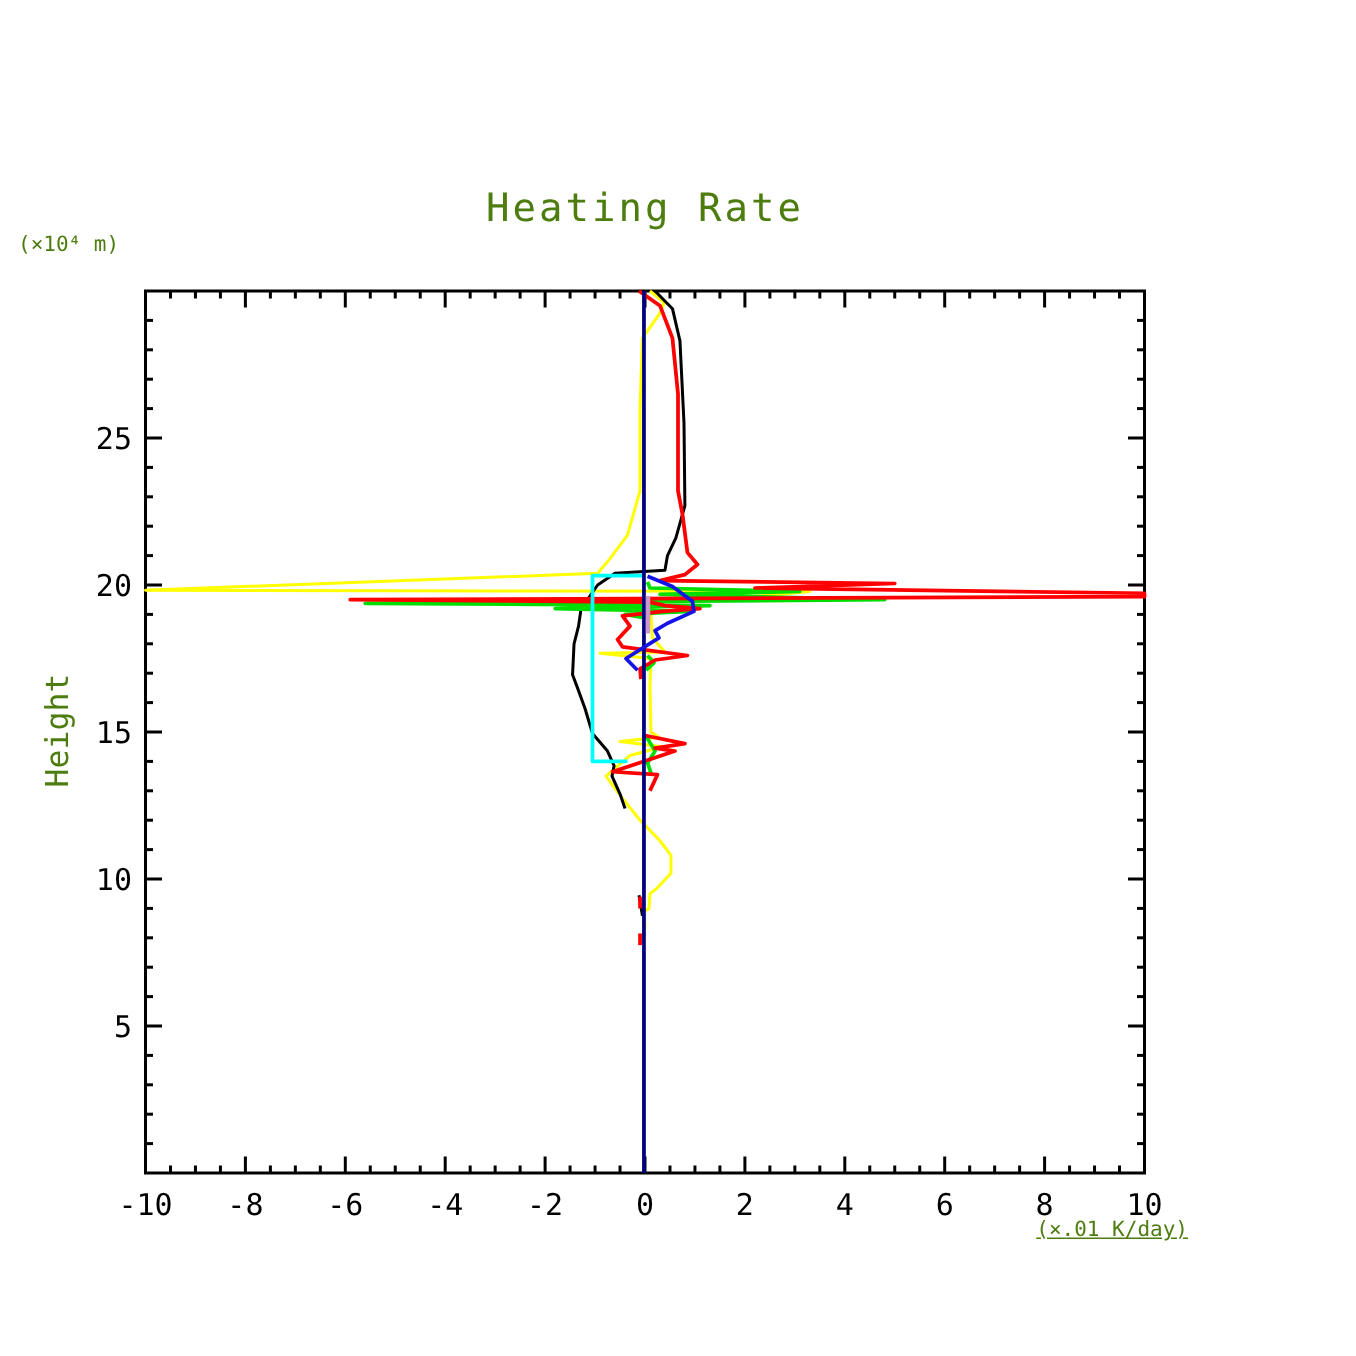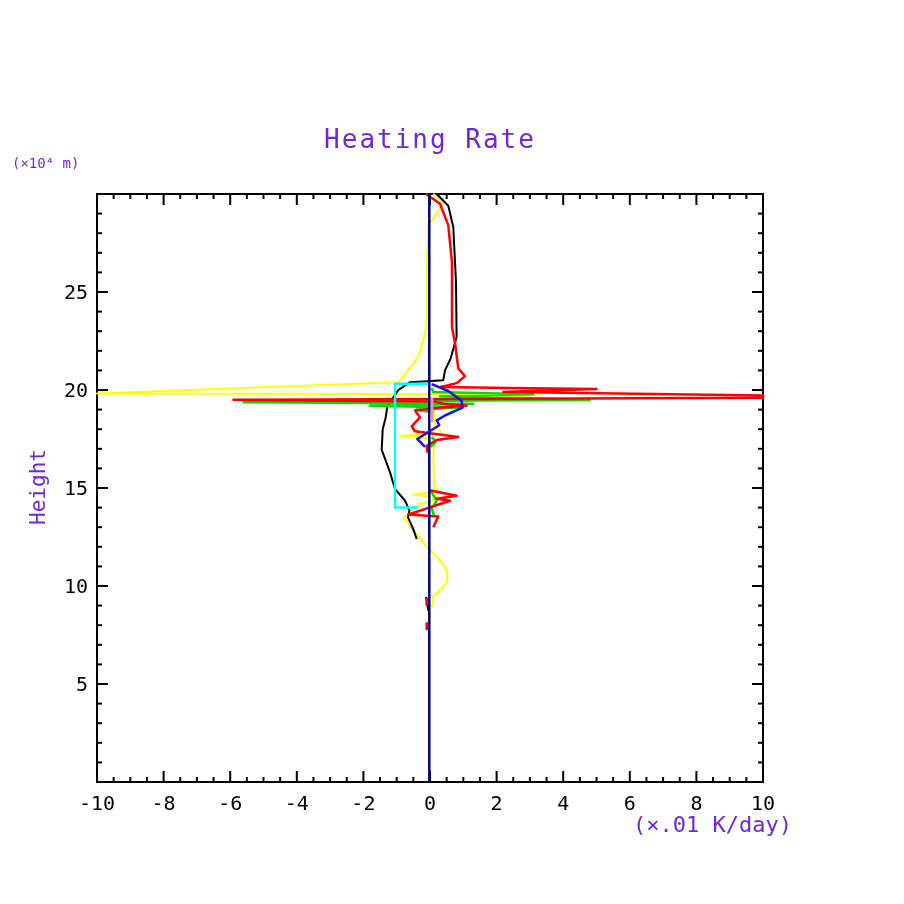--- a/index.html
+++ b/index.html
@@ -1,23 +1,23 @@
 <!DOCTYPE html>
 <html><head>
 <meta charset="utf-8">
 <style>
   html,body{margin:0;padding:0;background:#ffffff;}
   #page{position:relative;width:904px;height:852px;background:#ffffff;overflow:hidden;
-        font-family:"DejaVu Sans Mono", monospace;color:#6d28d9;}
+        font-family:"DejaVu Sans Mono", monospace;color:#4d7c0f;}
   .abs{position:absolute;}
   #title{left:97px;top:124px;width:666px;text-align:center;font-size:26px;letter-spacing:2px;white-space:nowrap;}
   #yunit{left:12px;top:155px;font-size:14px;white-space:nowrap;}
   #ylabel{left:38px;top:487px;font-size:21px;white-space:nowrap;
           transform:translate(-50%,-50%) rotate(-90deg);}
-  #xunit{right:112px;top:812px;font-size:22px;white-space:nowrap;}
+  #xunit{right:112px;top:812px;font-size:14px;white-space:nowrap;text-decoration:underline;}
   #legend{left:54px;top:875px;font-size:15.5px;white-space:nowrap;letter-spacing:0.2px;}
   svg{position:absolute;left:0;top:0;}
   svg text{font-family:"DejaVu Sans Mono", monospace;fill:#000;}
 </style>
 </head>
 <body>
 
 <div id="page">
   <div id="title" class="abs">Heating Rate</div>
   <div id="yunit" class="abs">(×10⁴ m)</div>

